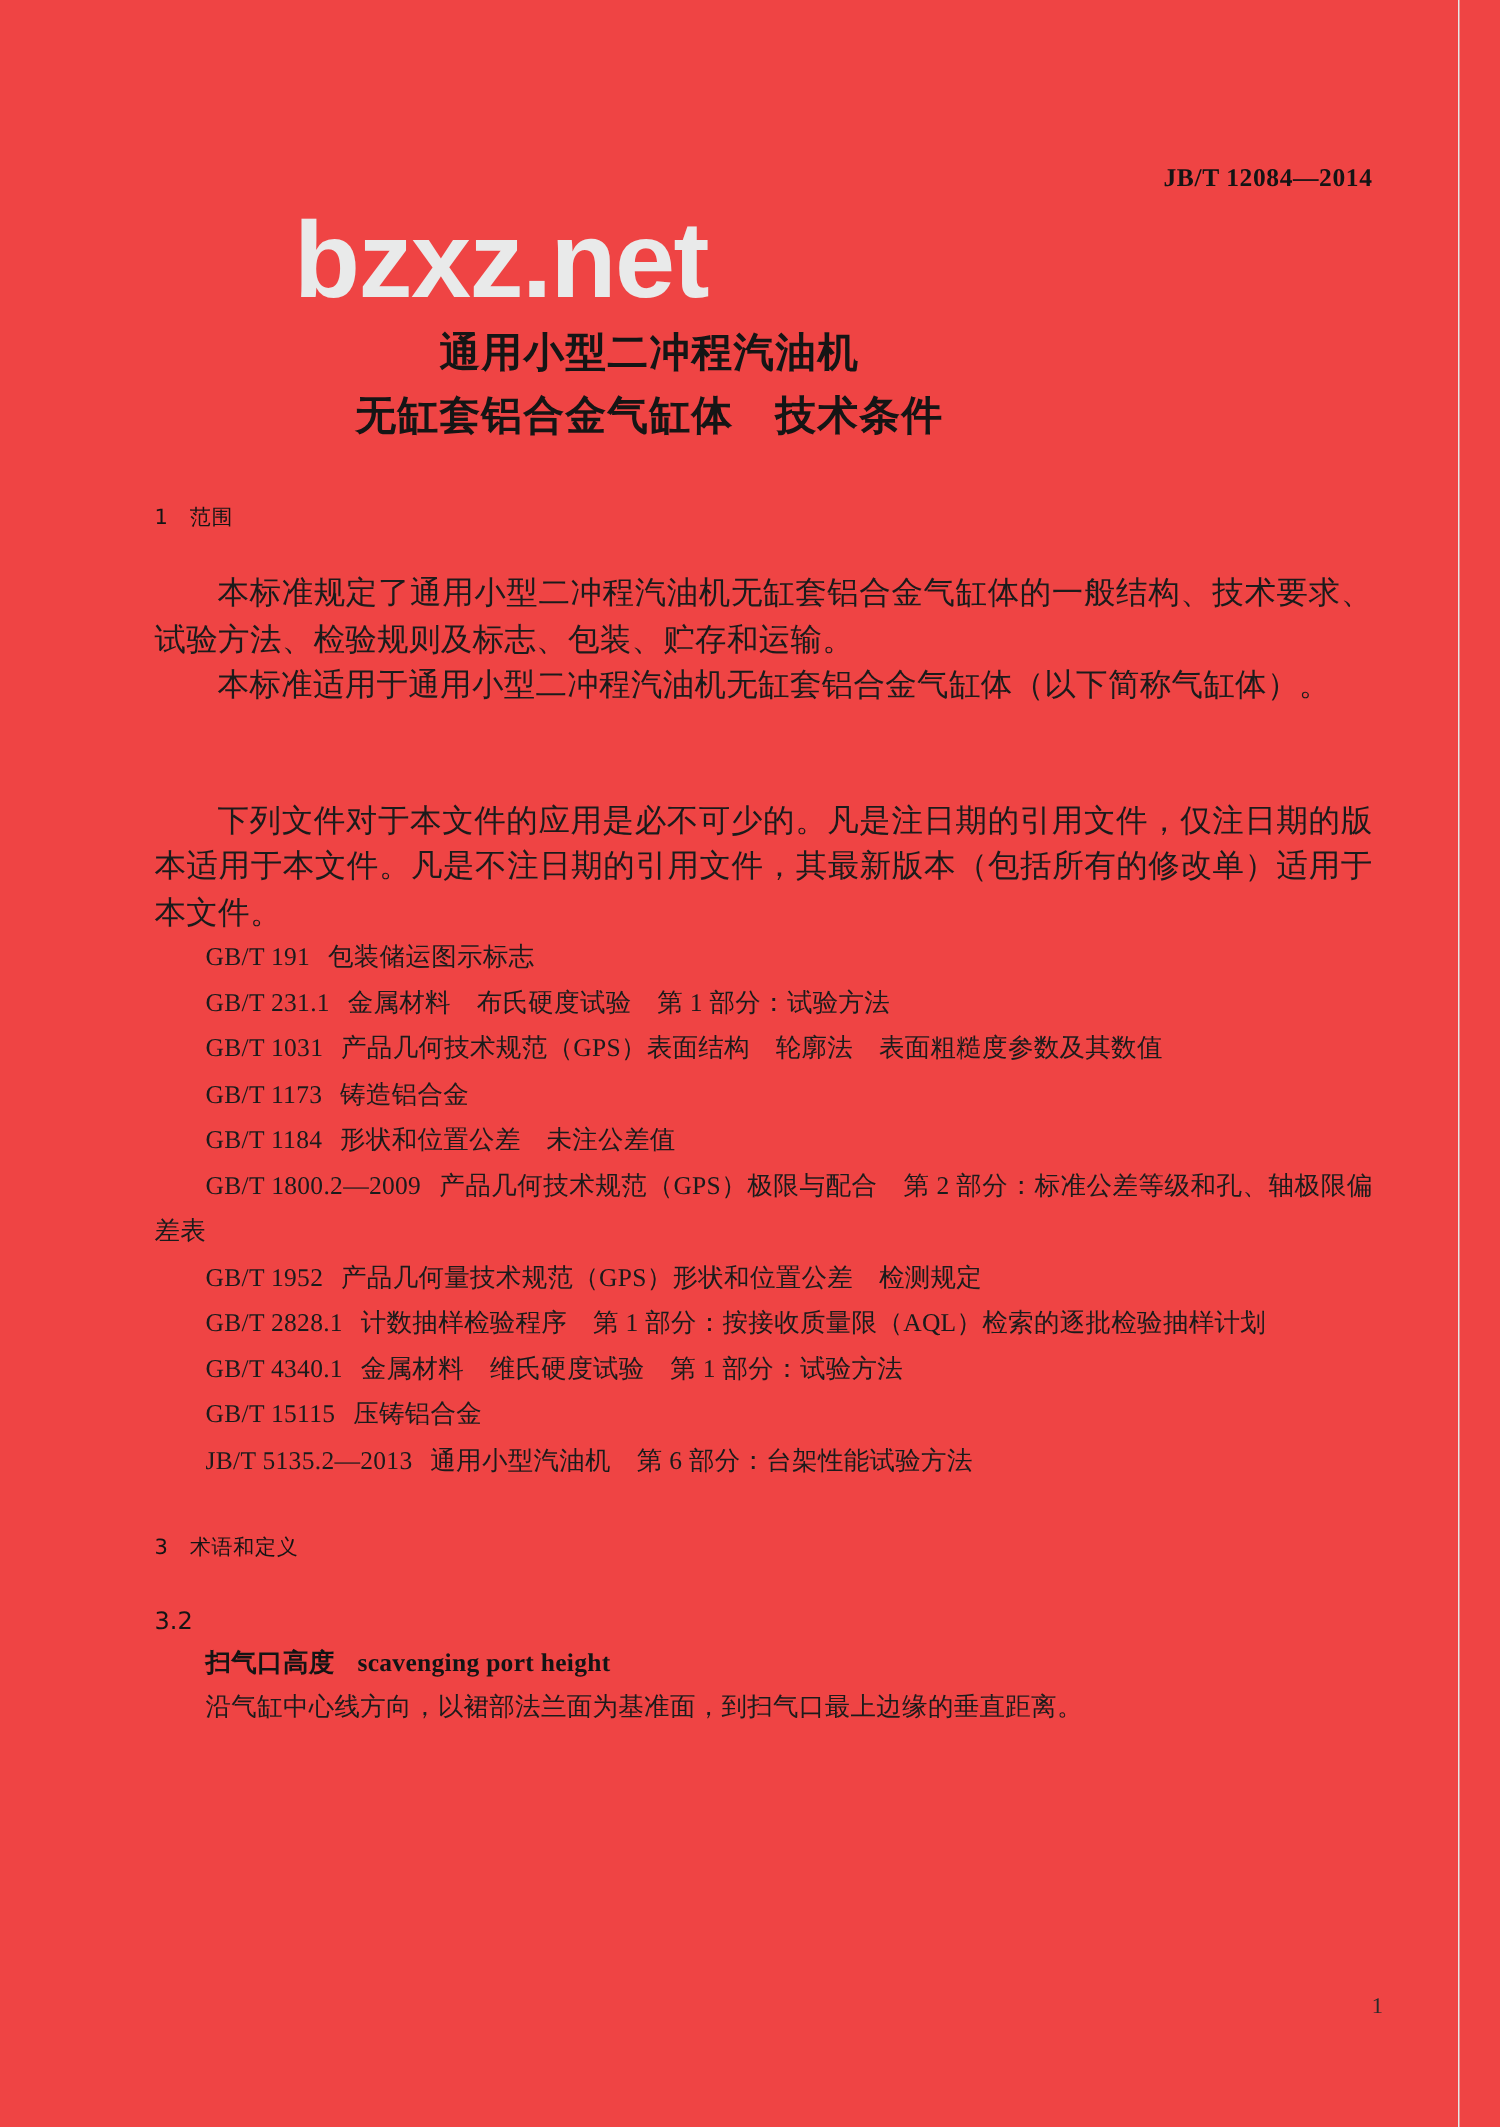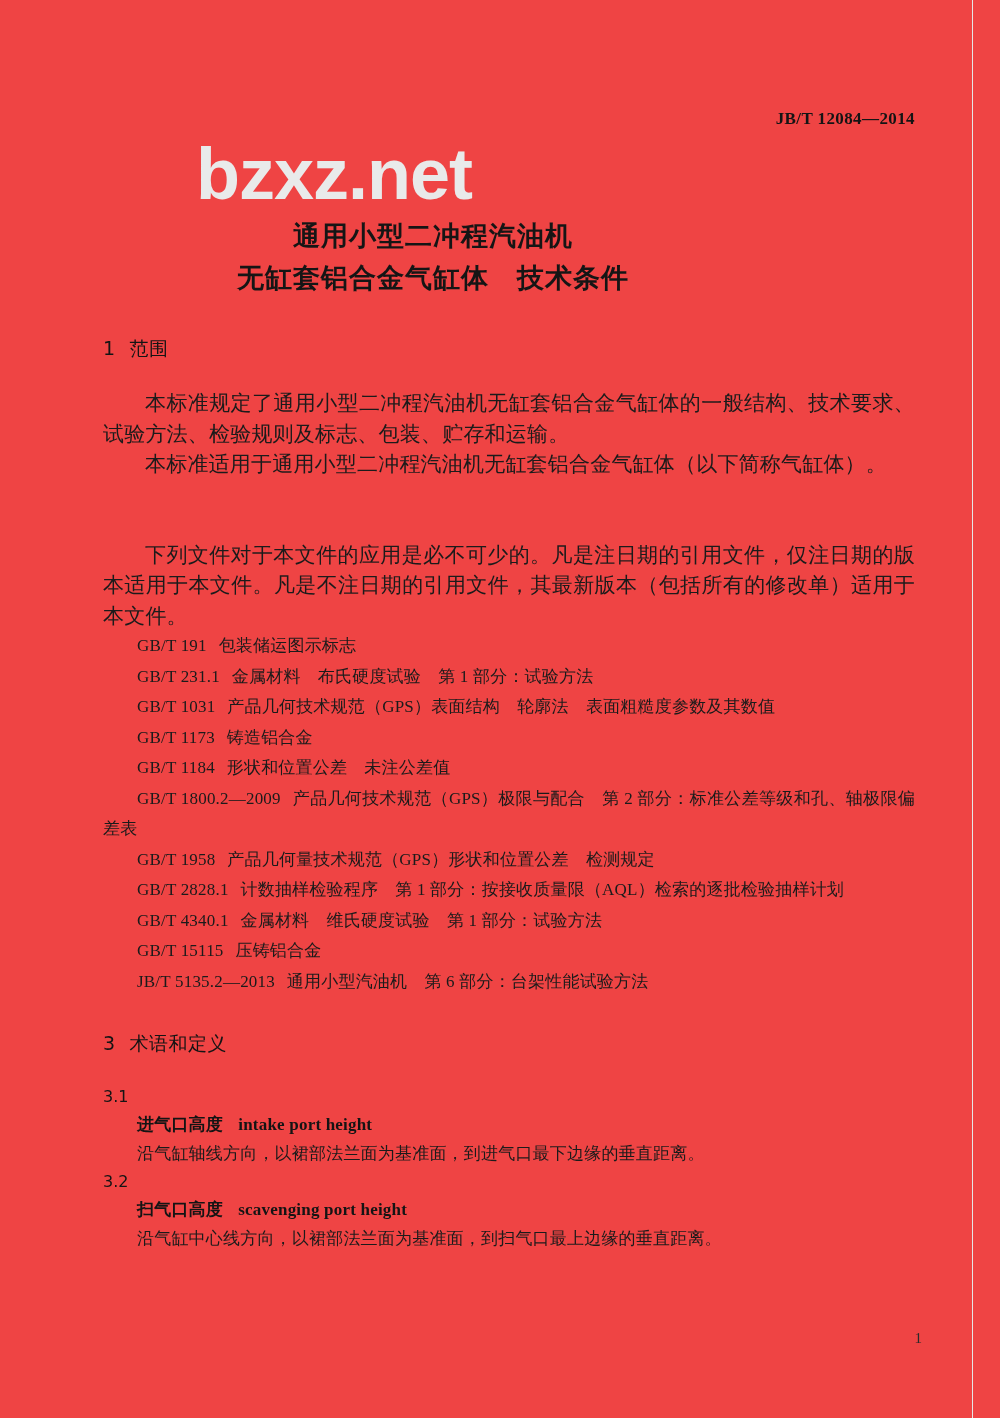--- a/index.html
+++ b/index.html
@@ -67,21 +67,21 @@
   }
   
   .content {
     position: absolute;
     top: 336px;
     left: 103px;
     width: 812px;
   }
   .sec-head {
     font-family: "DejaVu Sans", "Liberation Sans", sans-serif;
-    font-size: 19px;
+    font-size: 14px;
     font-weight: normal;
     color: #141414;
     margin: 0;
     letter-spacing: 0.5px;
   }
   .sec-head .num { margin-right: 14px; }
   .gap-after-head { height: 26px; }
   .gap-sec { height: 34px; }
 
   p.body {
@@ -187,21 +187,21 @@
       <li>
         <span class="code">GB/T 1173</span><span>铸造铝合金</span>
       </li>
       <li>
         <span class="code">GB/T 1184</span><span>形状和位置公差　未注公差值</span>
       </li>
       <li>
         <span class="code">GB/T 1800.2—2009</span><span>产品几何技术规范（GPS）极限与配合　第 2 部分：标准公差等级和孔、轴极限偏差表</span>
       </li>
       <li>
-        <span class="code">GB/T 1958</span><span>产品几何量技术规范（GPS）形状和位置公差　检测规定</span>
+        <span class="code">GB/T 1952</span><span>产品几何量技术规范（GPS）形状和位置公差　检测规定</span>
       </li>
       <li>
         <span class="code">GB/T 2828.1</span><span>计数抽样检验程序　第 1 部分：按接收质量限（AQL）检索的逐批检验抽样计划</span>
       </li>
       <li>
         <span class="code">GB/T 4340.1</span><span>金属材料　维氏硬度试验　第 1 部分：试验方法</span>
       </li>
       <li>
         <span class="code">GB/T 15115</span><span>压铸铝合金</span>
       </li>
@@ -210,27 +210,20 @@
       </li>
     </ul>
 
     <div class="gap-sec"></div>
 
     <div class="sec-head">
       <span class="num">3</span><span>术语和定义</span>
     </div>
     <div class="gap-after-head"></div>
 
-    <div>
-      <div class="term-num">3.1</div>
-      <div class="term-name">
-        <span>进气口高度</span><span class="en">intake port height</span>
-      </div>
-      <div class="term-def">沿气缸轴线方向，以裙部法兰面为基准面，到进气口最下边缘的垂直距离。</div>
-    </div>
 
     <div>
       <div class="term-num">3.2</div>
       <div class="term-name">
         <span>扫气口高度</span><span class="en">scavenging port height</span>
       </div>
       <div class="term-def">沿气缸中心线方向，以裙部法兰面为基准面，到扫气口最上边缘的垂直距离。</div>
     </div>
 
 

